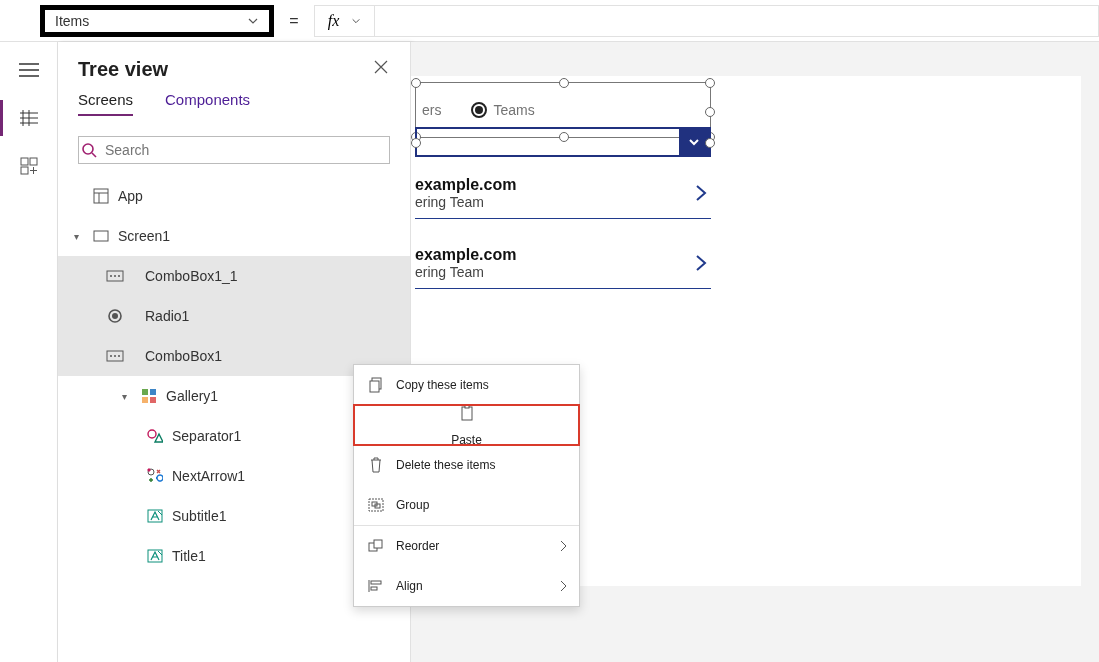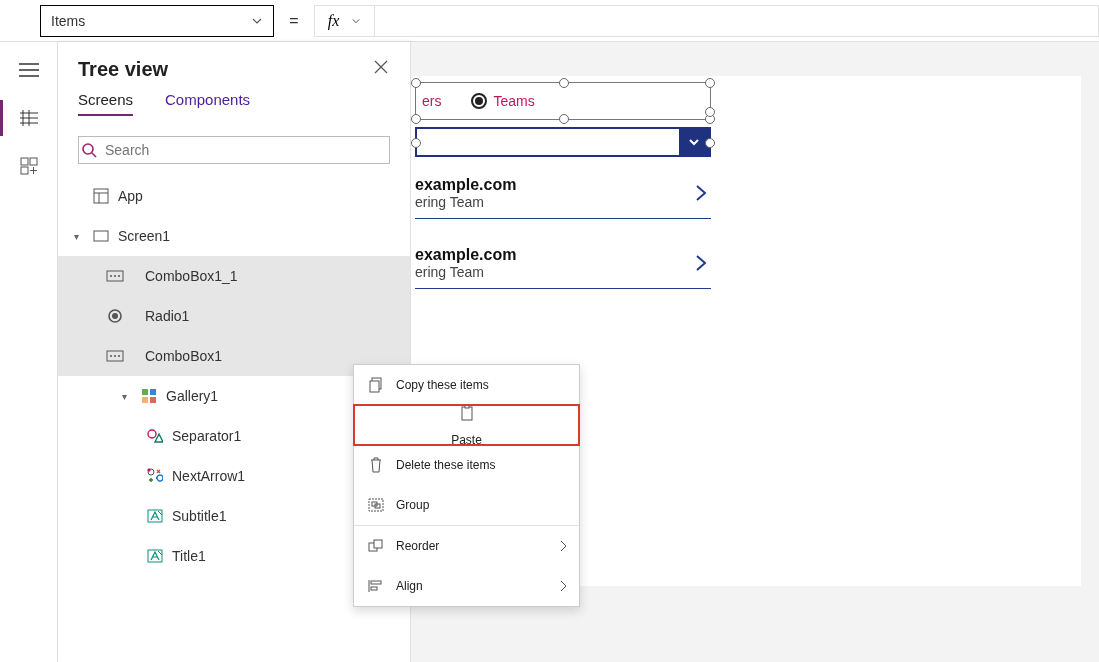--- a/index.html
+++ b/index.html
@@ -4,21 +4,21 @@
 <style>
   * { box-sizing: border-box; margin: 0; padding: 0; font-family: "Segoe UI", Arial, sans-serif; }
   html, body { width: 1099px; height: 662px; background: #fff; overflow: hidden; }
 
   
   .formula-bar {
     display: flex; align-items: center; height: 42px; width: 100%;
     border-bottom: 1px solid #e1e1e1; padding-left: 40px;
   }
   .property-select {
-    width: 234px; height: 32px; border: 1px solid #000000; display: flex;
+    width: 234px; height: 32px; border: 5px solid #000000; display: flex;
     align-items: center; padding: 0 10px; font-size: 14px; color: #333;
     justify-content: space-between; background: #fff;
   }
   .eq-sign { width: 40px; text-align: center; font-size: 16px; color: #333; }
   .fx-box {
     width: 60px; height: 32px; border: 1px solid #e1e1e1; border-right: none;
     display: flex; align-items: center; justify-content: center; gap: 12px;
   }
   .formula-input {
     flex: 1; height: 32px; border: 1px solid #e1e1e1; border-left: 1px solid #e1e1e1;
@@ -67,22 +67,22 @@
   .tico { width:18px; height:18px; display:flex; align-items:center; justify-content:center; flex-shrink:0; }
 
   
   .canvas-wrap {
     flex:1; background:#f3f3f3; padding:34px 20px 20px 0; position:relative; overflow:hidden;
   }
   .canvas {
     background:#fff; width:670px; height:510px; margin-left:0; position:relative;
   }
   .radio-row {
-    position:absolute; top:6px; left:4px; width:296px; height:38px;
-    display:flex; align-items:center; gap:24px; font-size:14px; color:#be185d;
+    position:absolute; top:6px; left:4px; width:296px; height:56px;
+    display:flex; align-items:center; gap:24px; font-size:14px; color:#737373;
     border:1px solid #777;
   }
   .sel-handle {
     position:absolute; width:10px; height:10px; background:#fff; border:1px solid #666; border-radius:50%;
   }
   .radio-opt { display:flex; align-items:center; gap:6px; padding-left:6px; }
   .radio-dot {
     width:16px; height:16px; border:2px solid #222; border-radius:50%; display:flex;
     align-items:center; justify-content:center;
   }

